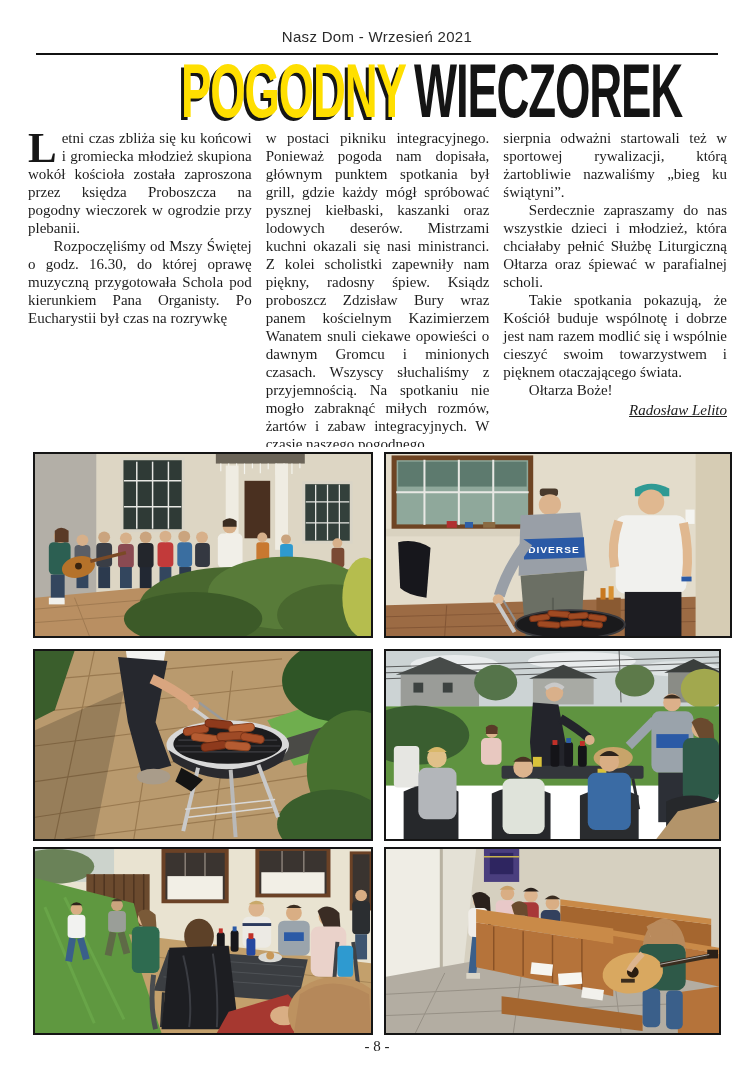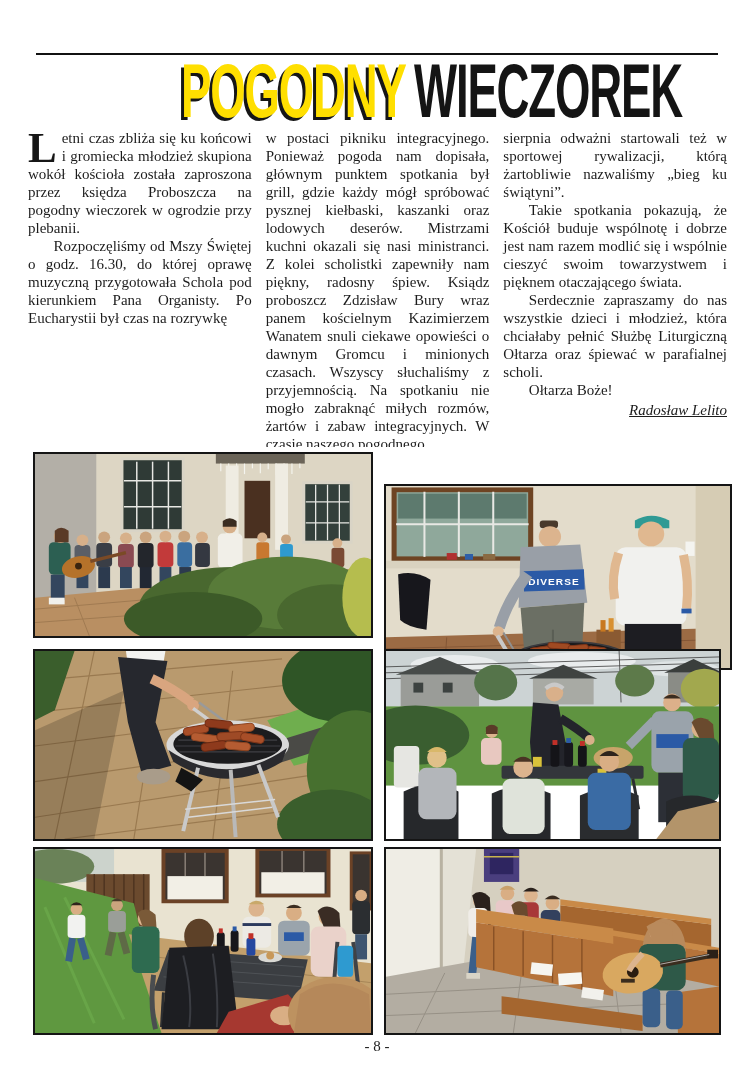--- a/index.html
+++ b/index.html
@@ -69,57 +69,58 @@
   }
   
   .photo{
     position:absolute;
     box-sizing:border-box;
     border:2px solid #151515;
     background:#fff;
   }
   .photo svg{display:block;width:100%;height:100%;}
   .ph1{left:33px; top:452px; width:340px;height:186px;}
-  .ph2{left:384px;top:452px; width:348px;height:186px;margin-top:32px;}
+  .ph2{left:384px;top:452px; width:348px;height:186px;}
   .ph3{left:33px; top:649px; width:340px;height:192px;}
   .ph4{left:384px;top:649px; width:337px;height:192px;}
   .ph5{left:33px; top:847px; width:340px;height:188px;}
   .ph6{left:384px;top:847px; width:337px;height:188px;}
   
   .pagenum{
     position:absolute;top:1038px;left:0;width:100%;
     text-align:center;font-size:15px;color:#222;
     font-family:"Liberation Serif", serif;
   }
 </style>
 </head>
 <body>
 
 <div class="page">
 
+  <div class="masthead">Nasz Dom - Wrzesień 2021</div>
   <div class="masthead-rule"></div>
 
   <div class="title-row">
     <span class="title-inner">
       <span class="title-word-1">POGODNY</span><span class="title-word-2">WIECZOREK</span>
     </span>
   </div>
 
   <div class="article">
     <div class="col">
       <p><span class="dropcap">L</span><span>etni czas zbliża się ku końcowi i gromiecka młodzież skupiona wokół kościoła została zaproszona przez księdza Proboszcza na pogodny wieczorek w ogrodzie przy plebanii.</span></p>
       <p class="indent">Rozpoczęliśmy od Mszy Świętej o godz. 16.30, do której oprawę muzyczną przygotowała Schola pod kierunkiem Pana Organisty. Po Eucharystii był czas na rozrywkę</p>
     </div>
     <div class="col">
       <p>w postaci pikniku integracyjnego. Ponieważ pogoda nam dopisała, głównym punktem spotkania był grill, gdzie każdy mógł spróbować pysznej kiełbaski, kaszanki oraz lodowych deserów. Mistrzami kuchni okazali się nasi ministranci. Z kolei scholistki zapewniły nam piękny, radosny śpiew. Ksiądz proboszcz Zdzisław Bury wraz panem kościelnym Kazimierzem Wanatem snuli ciekawe opowieści o dawnym Gromcu i minionych czasach. Wszyscy słuchaliśmy z przyjemnością. Na spotkaniu nie mogło zabraknąć miłych rozmów, żartów i zabaw integracyjnych. W czasie naszego pogodnego</p>
     </div>
     <div class="col">
       <p>sierpnia odważni startowali też w sportowej rywalizacji, którą żartobliwie nazwaliśmy „bieg ku świątyni”.</p>
+      <p class="indent">Serdecznie zapraszamy do nas wszystkie dzieci i młodzież, która chciałaby pełnić Służbę Liturgiczną Ołtarza oraz śpiewać w parafialnej scholi.</p>
       <p class="indent">Takie spotkania pokazują, że Kościół buduje wspólnotę i dobrze jest nam razem modlić się i wspólnie cieszyć swoim towarzystwem i pięknem otaczającego świata.</p>
-      <p class="indent">Serdecznie zapraszamy do nas wszystkie dzieci i młodzież, która chciałaby pełnić Służbę Liturgiczną Ołtarza oraz śpiewać w parafialnej scholi.</p>
       <p class="indent">Ołtarza Boże!</p>
       <p class="signature">Radosław Lelito</p>
     </div>
   </div>
 
   <div class="photo ph1">
     <svg viewBox="0 0 340 190" preserveAspectRatio="none">
       <rect x="0" y="0" width="340" height="190" fill="#ddd6c4"></rect>
       <rect x="0" y="0" width="62" height="190" fill="#b3afa7"></rect>
       <polygon points="0,150 340,118 340,190 0,190" fill="#b98f62"></polygon>

